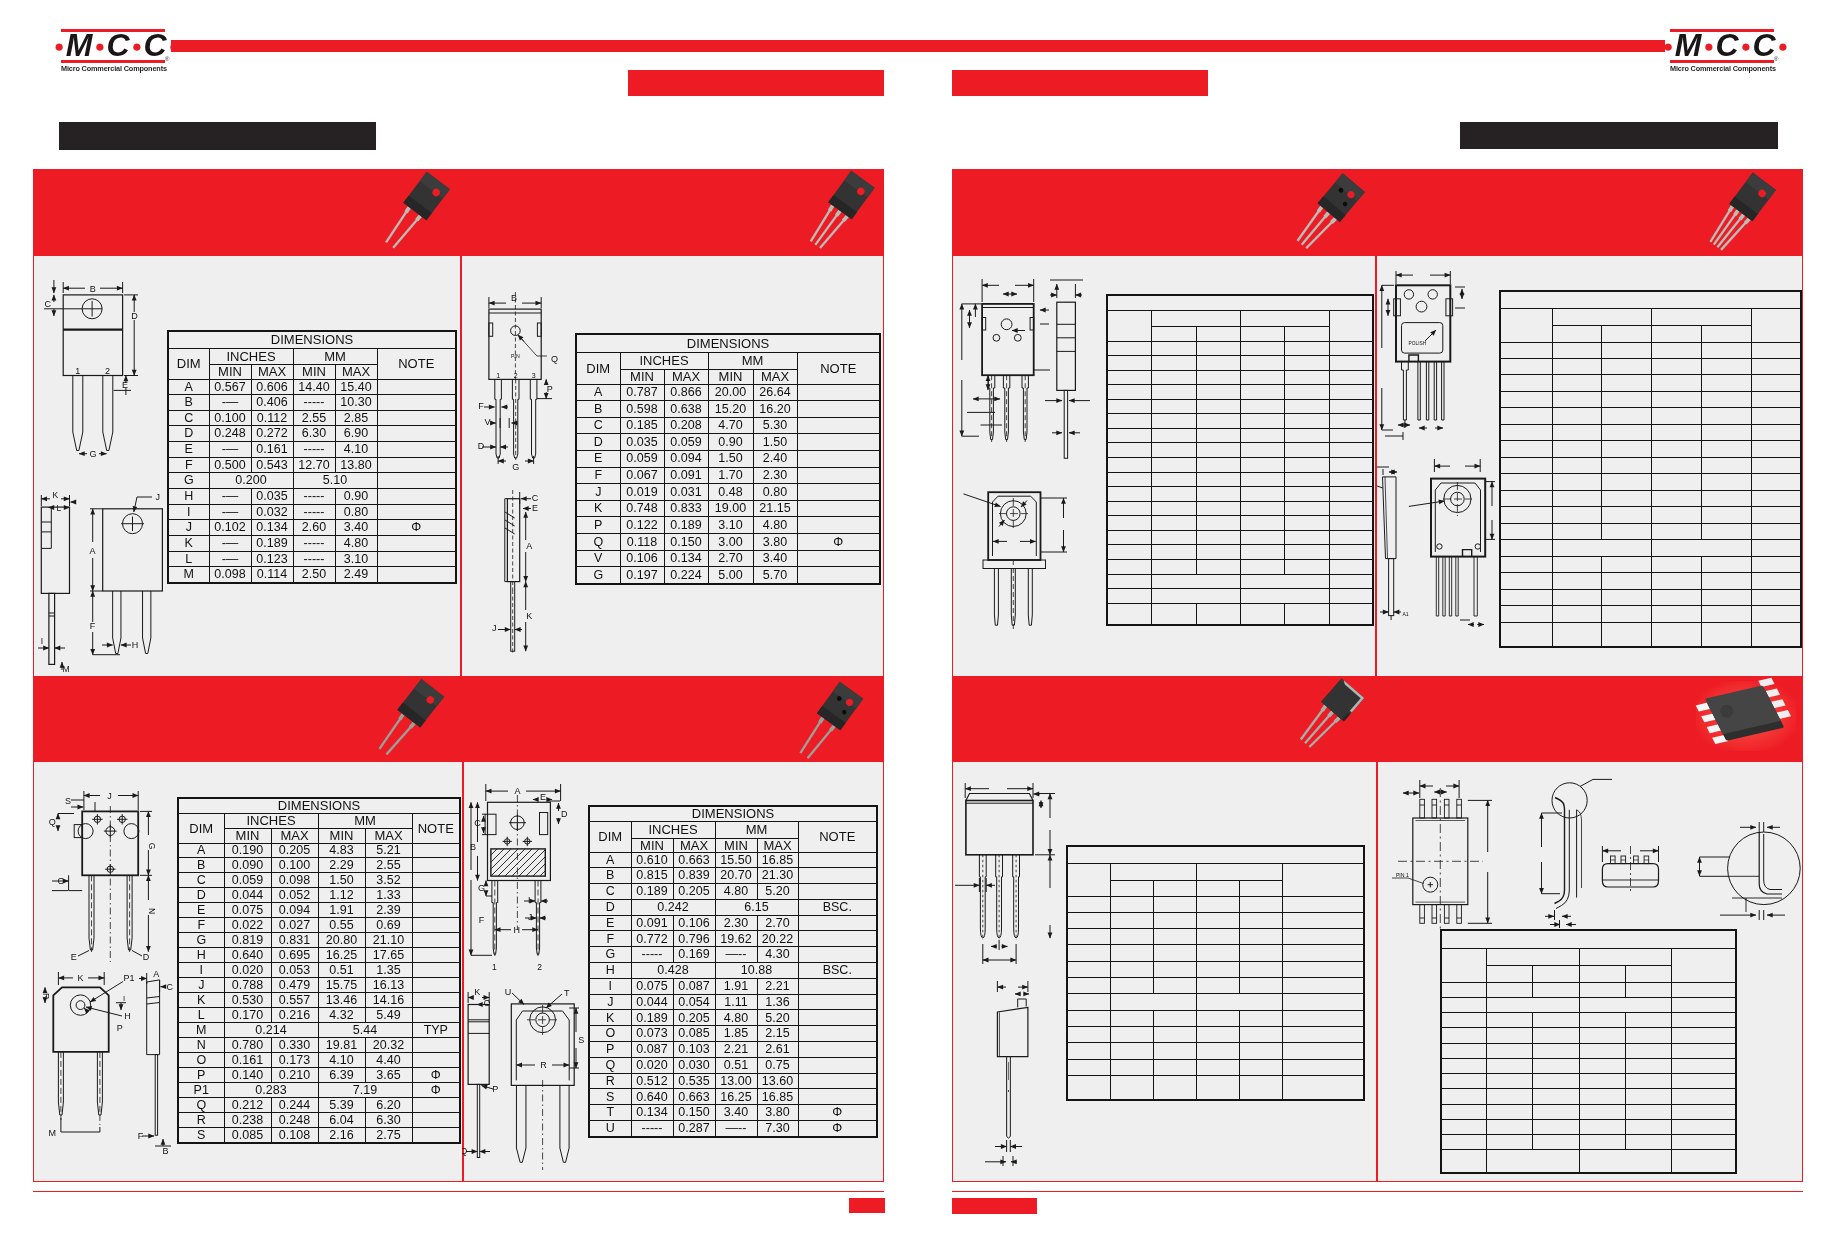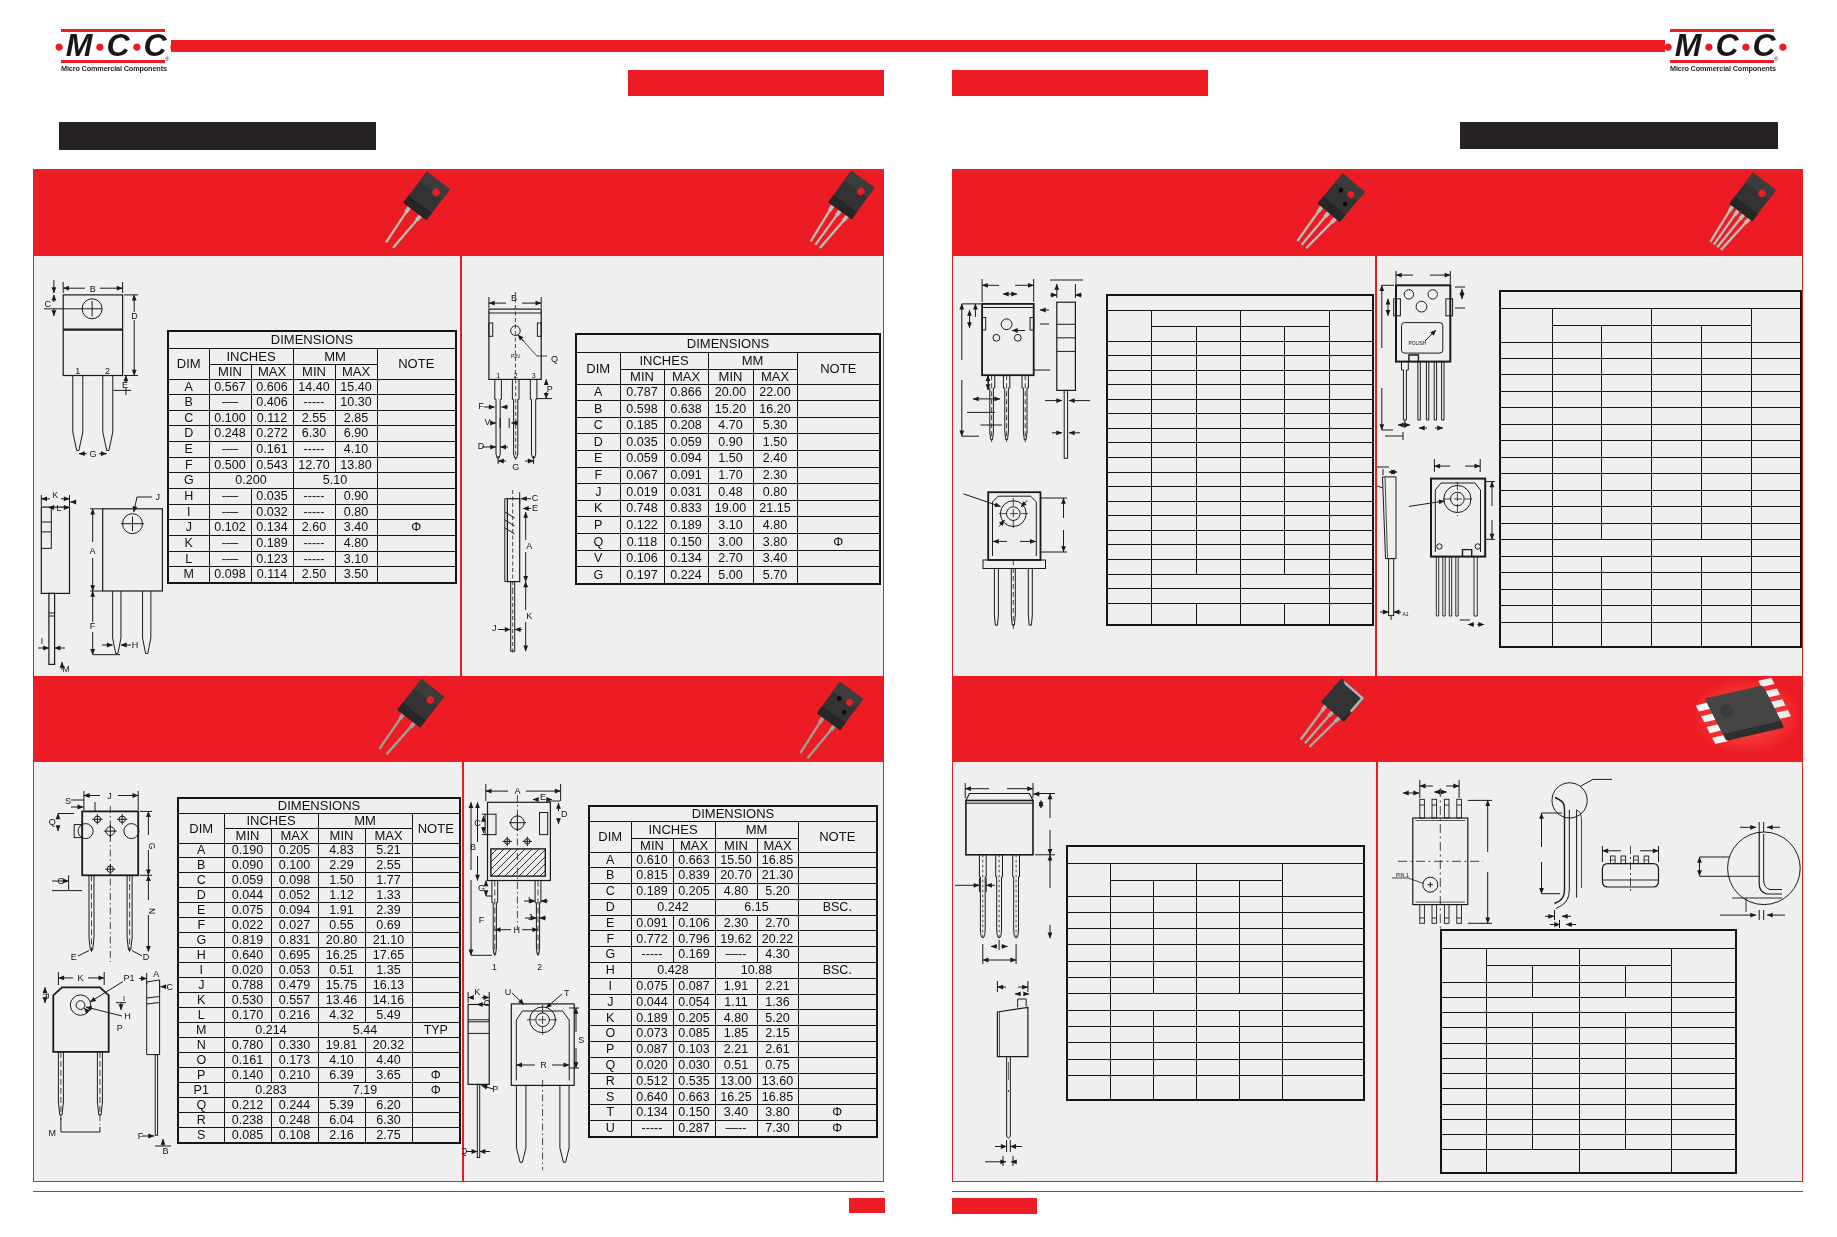--- a/index.html
+++ b/index.html
@@ -188,21 +188,21 @@
           <td>0.123</td>
           <td>-----</td>
           <td>3.10</td>
           <td></td>
         </tr>
 <tr>
           <td>M</td>
           <td>0.098</td>
           <td>0.114</td>
           <td>2.50</td>
-          <td>3.50</td>
+          <td>2.49</td>
           <td></td>
         </tr>
 </tbody>
     </table>
 
 <table class="dim" style="position:absolute;left:575px;top:333px;width:304px;height:252px;">
 <colgroup>
         <col style="width:44px">
         <col style="width:44px">
         <col style="width:44px">
@@ -224,21 +224,21 @@
           <td class="hd">MIN</td>
           <td class="hd">MAX</td>
           <td class="hd">MIN</td>
           <td class="hd">MAX</td>
         </tr>
 <tr>
           <td>A</td>
           <td>0.787</td>
           <td>0.866</td>
           <td>20.00</td>
-          <td>22.00</td>
+          <td>26.64</td>
           <td></td>
         </tr>
 <tr>
           <td>B</td>
           <td>0.598</td>
           <td>0.638</td>
           <td>15.20</td>
           <td>16.20</td>
           <td></td>
         </tr>
@@ -364,21 +364,21 @@
           <td>0.100</td>
           <td>2.29</td>
           <td>2.55</td>
           <td></td>
         </tr>
 <tr>
           <td>C</td>
           <td>0.059</td>
           <td>0.098</td>
           <td>1.50</td>
-          <td>1.77</td>
+          <td>3.52</td>
           <td></td>
         </tr>
 <tr>
           <td>D</td>
           <td>0.044</td>
           <td>0.052</td>
           <td>1.12</td>
           <td>1.33</td>
           <td></td>
         </tr>

